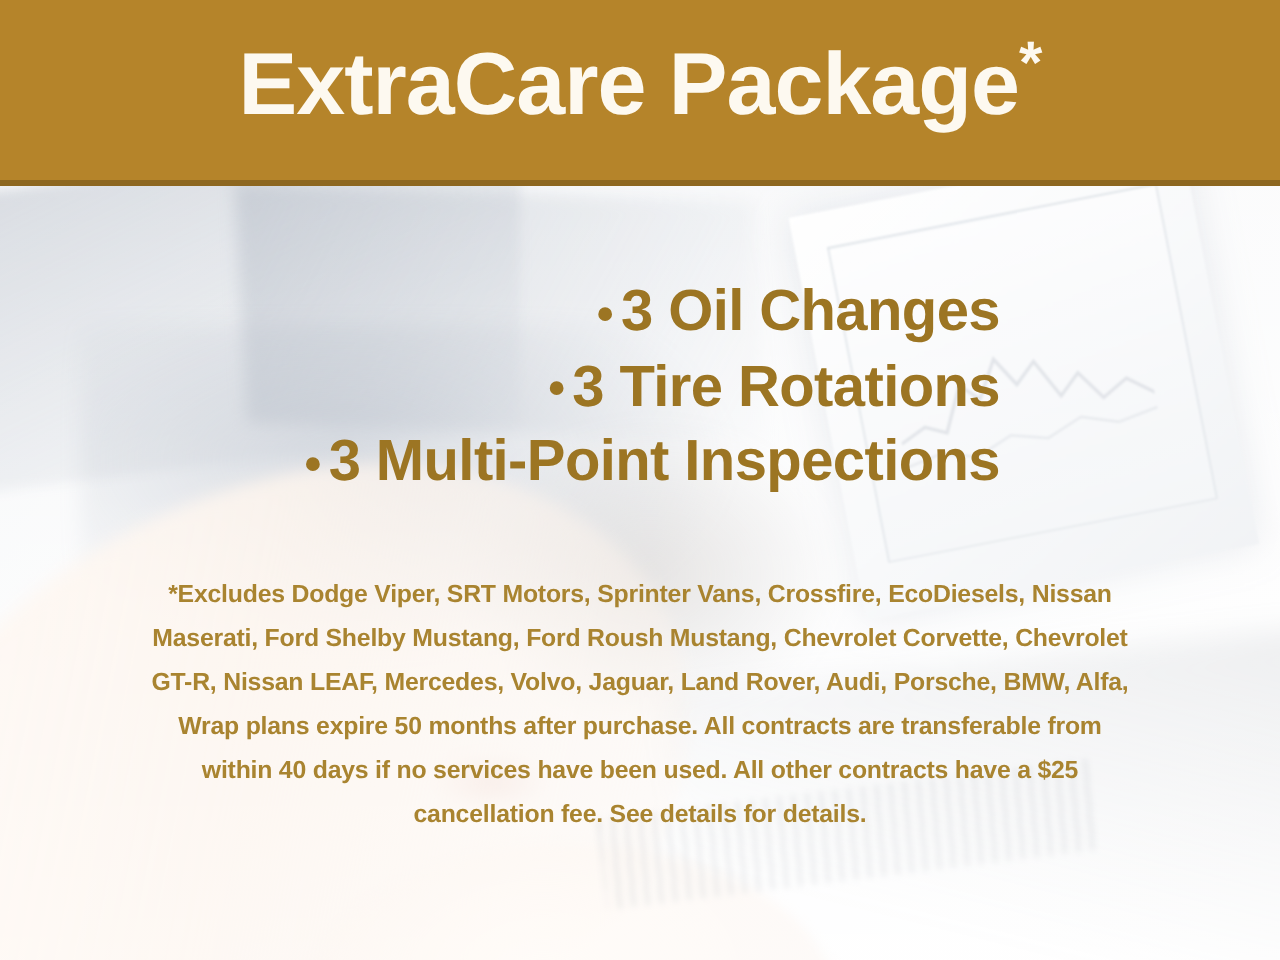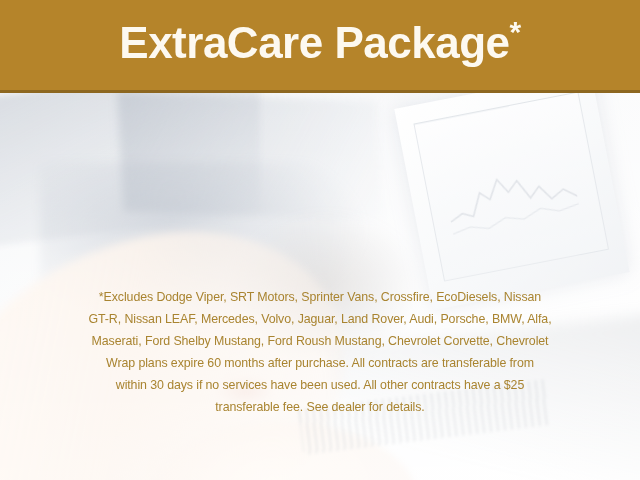--- a/index.html
+++ b/index.html
@@ -203,21 +203,21 @@
   
   .fineprint {
     position: absolute;
     left: 26px;
     top: 286px;
     width: 588px;
     z-index: 4;
     text-align: center;
     color: #a98430;
     font-size: 12.4px;
-    font-weight: normal;
+    font-weight: bold;
     line-height: 1.78;
     letter-spacing: -0.1px;
   }
   .fineprint-line { white-space: nowrap; }
   .fineprint-line.last { white-space: normal; }
 </style>
 </head>
 <body>
 
 <div class="promo">
@@ -244,23 +244,28 @@
     <div class="hand"></div>
     <div class="grille"></div>
     <div class="shadow-br"></div>
   </div>
 
   <div class="header">
     <h1 class="header-title"><span>ExtraCare Package</span><span class="star">*</span></h1>
   </div>
   <div class="header-rule"></div>
 
+  <div class="bullets">
+    <div class="bullet-line"><span class="dot">•</span><span>3 Oil Changes</span></div>
+    <div class="bullet-line"><span class="dot">•</span><span>3 Tire Rotations</span></div>
+    <div class="bullet-line"><span class="dot">•</span><span>3 Multi-Point Inspections</span></div>
+  </div>
 
   <div class="fineprint">
     <div class="fineprint-line">*Excludes Dodge Viper, SRT Motors, Sprinter Vans, Crossfire, EcoDiesels, Nissan</div>
+    <div class="fineprint-line">Maserati, Ford Shelby Mustang, Ford Roush Mustang, Chevrolet Corvette, Chevrolet</div>
     <div class="fineprint-line">GT-R, Nissan LEAF, Mercedes, Volvo, Jaguar, Land Rover, Audi, Porsche, BMW, Alfa,</div>
-    <div class="fineprint-line">Maserati, Ford Shelby Mustang, Ford Roush Mustang, Chevrolet Corvette, Chevrolet</div>
-    <div class="fineprint-line">Wrap plans expire 60 months after purchase. All contracts are transferable from</div>
-    <div class="fineprint-line">within 30 days if no services have been used. All other contracts have a $25</div>
-    <div class="fineprint-line last">transferable fee. See dealer for details.</div>
+    <div class="fineprint-line">Wrap plans expire 50 months after purchase. All contracts are transferable from</div>
+    <div class="fineprint-line">within 40 days if no services have been used. All other contracts have a $25</div>
+    <div class="fineprint-line last">cancellation fee. See details for details.</div>
   </div>
 
 </div>
 
 </body></html>

